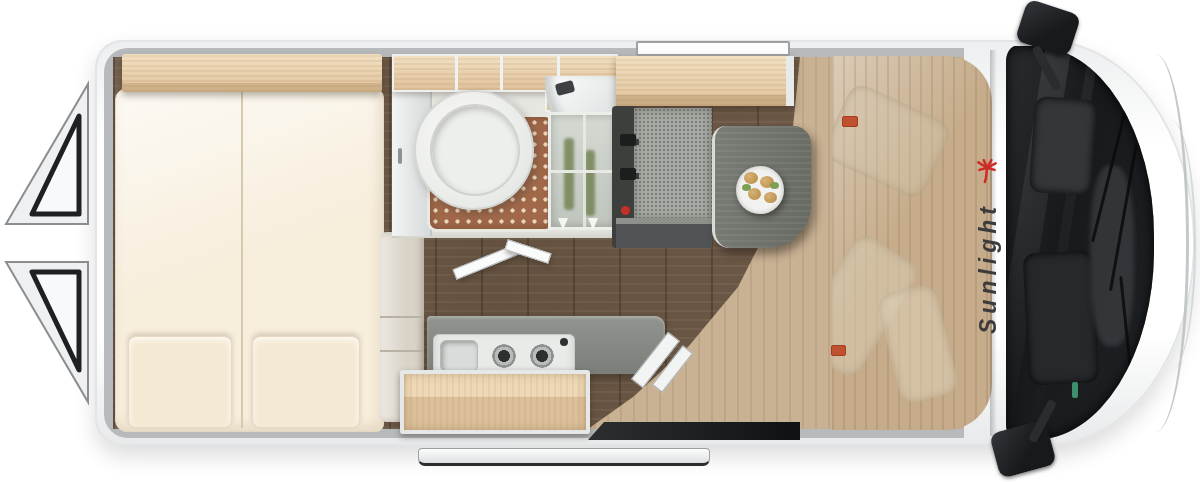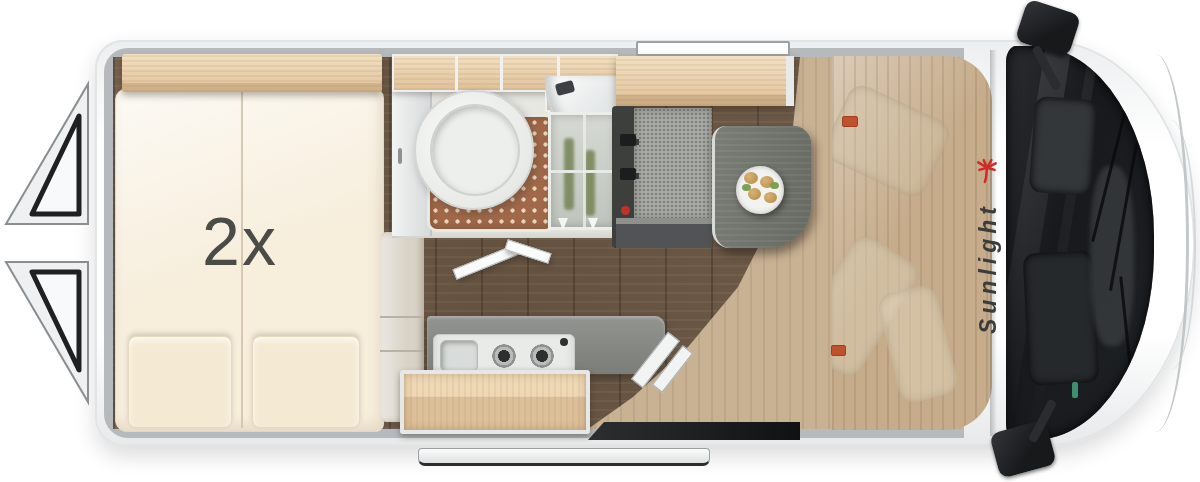--- a/index.html
+++ b/index.html
@@ -206,21 +206,20 @@
   <div class="abs" id="cab-divider-shadow"></div>
 
   <div class="abs" id="mattress"></div>
   <div class="abs" id="mattress-split"></div>
   <div class="abs pillow" id="pillow-left"></div>
   <div class="abs pillow" id="pillow-right"></div>
   <div class="abs wood" id="headboard-shelf"></div>
   <div class="abs" id="wardrobe-cushions"></div>
   <div class="abs cushion-split" id="cushion-split-1"></div>
   <div class="abs cushion-split" id="cushion-split-2"></div>
-  <div class="abs" id="bed-capacity">2x</div>
 
   <div class="abs" id="bath-floor"></div>
   <div class="abs" id="bath-tall-cabinet"></div>
   <div class="abs" id="bath-cabinet-handle"></div>
   <div class="abs wood" id="bath-shelf-band"></div>
   <div class="abs shelf-divider" id="shelf-div-1"></div>
   <div class="abs shelf-divider" id="shelf-div-2"></div>
   <div class="abs shelf-divider" id="shelf-div-3"></div>
   <div class="abs" id="bath-shelf-right2"></div>
   <div class="abs" id="shower-mat"></div>

